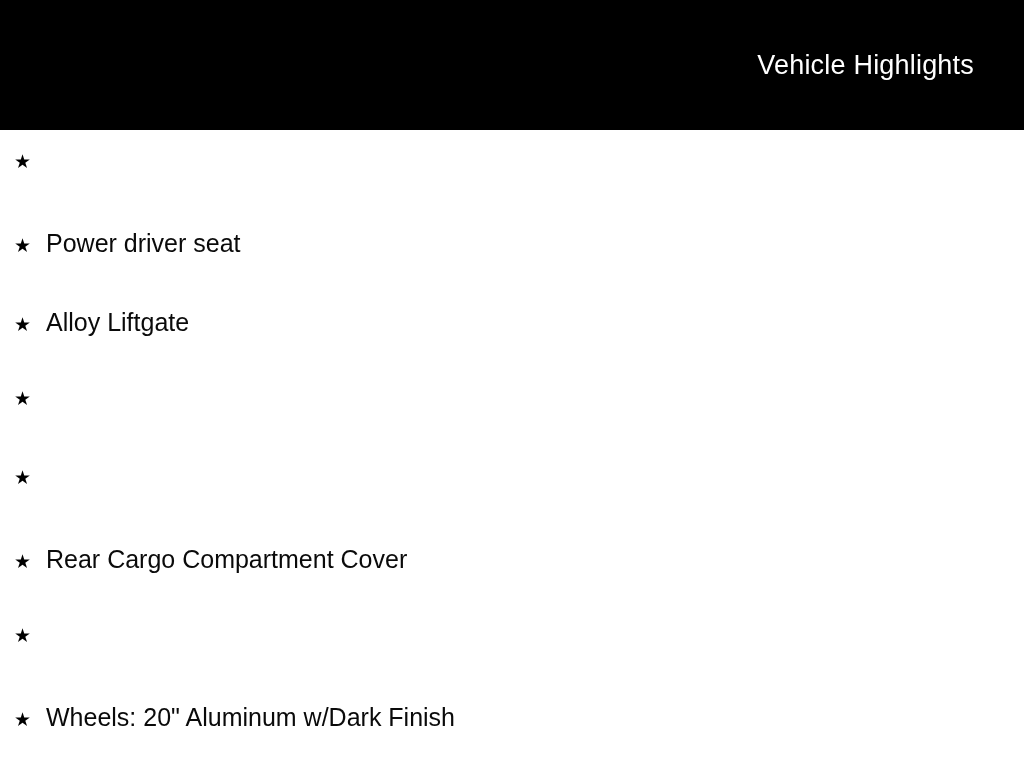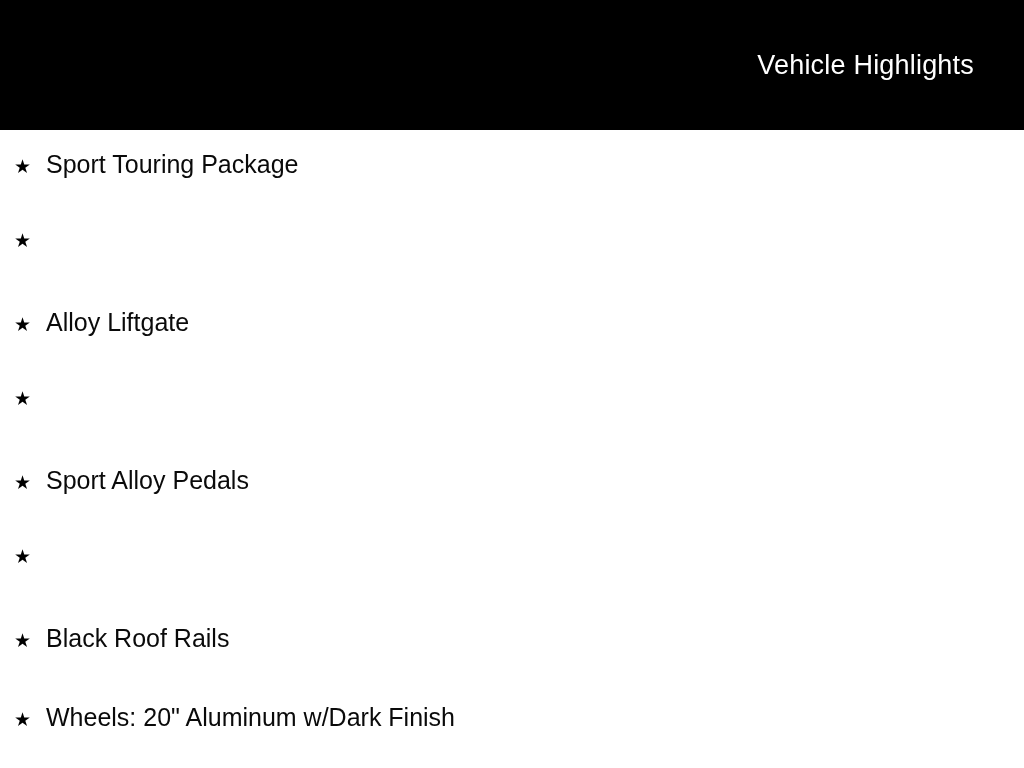--- a/index.html
+++ b/index.html
@@ -77,48 +77,47 @@
 <div class="page">
 
   <div class="header-bar">
     <div class="header-title">Vehicle Highlights</div>
   </div>
 
   <ul class="highlights-list">
 
     <li class="highlight-item">
       <span class="star-icon">★</span>
-      <span class="highlight-label">Sport Touring Package</span>
     </li>
 
     <li class="highlight-item">
       <span class="star-icon">★</span>
+      <span class="highlight-label">Power driver seat</span>
     </li>
 
     <li class="highlight-item">
       <span class="star-icon">★</span>
       <span class="highlight-label">Alloy Liftgate</span>
     </li>
 
     <li class="highlight-item">
       <span class="star-icon">★</span>
     </li>
 
     <li class="highlight-item">
       <span class="star-icon">★</span>
-      <span class="highlight-label">Sport Alloy Pedals</span>
     </li>
 
     <li class="highlight-item">
       <span class="star-icon">★</span>
+      <span class="highlight-label">Rear Cargo Compartment Cover</span>
     </li>
 
     <li class="highlight-item">
       <span class="star-icon">★</span>
-      <span class="highlight-label">Black Roof Rails</span>
     </li>
 
     <li class="highlight-item">
       <span class="star-icon">★</span>
       <span class="highlight-label">Wheels: 20" Aluminum w/Dark Finish</span>
     </li>
 
   </ul>
 
 </div>

